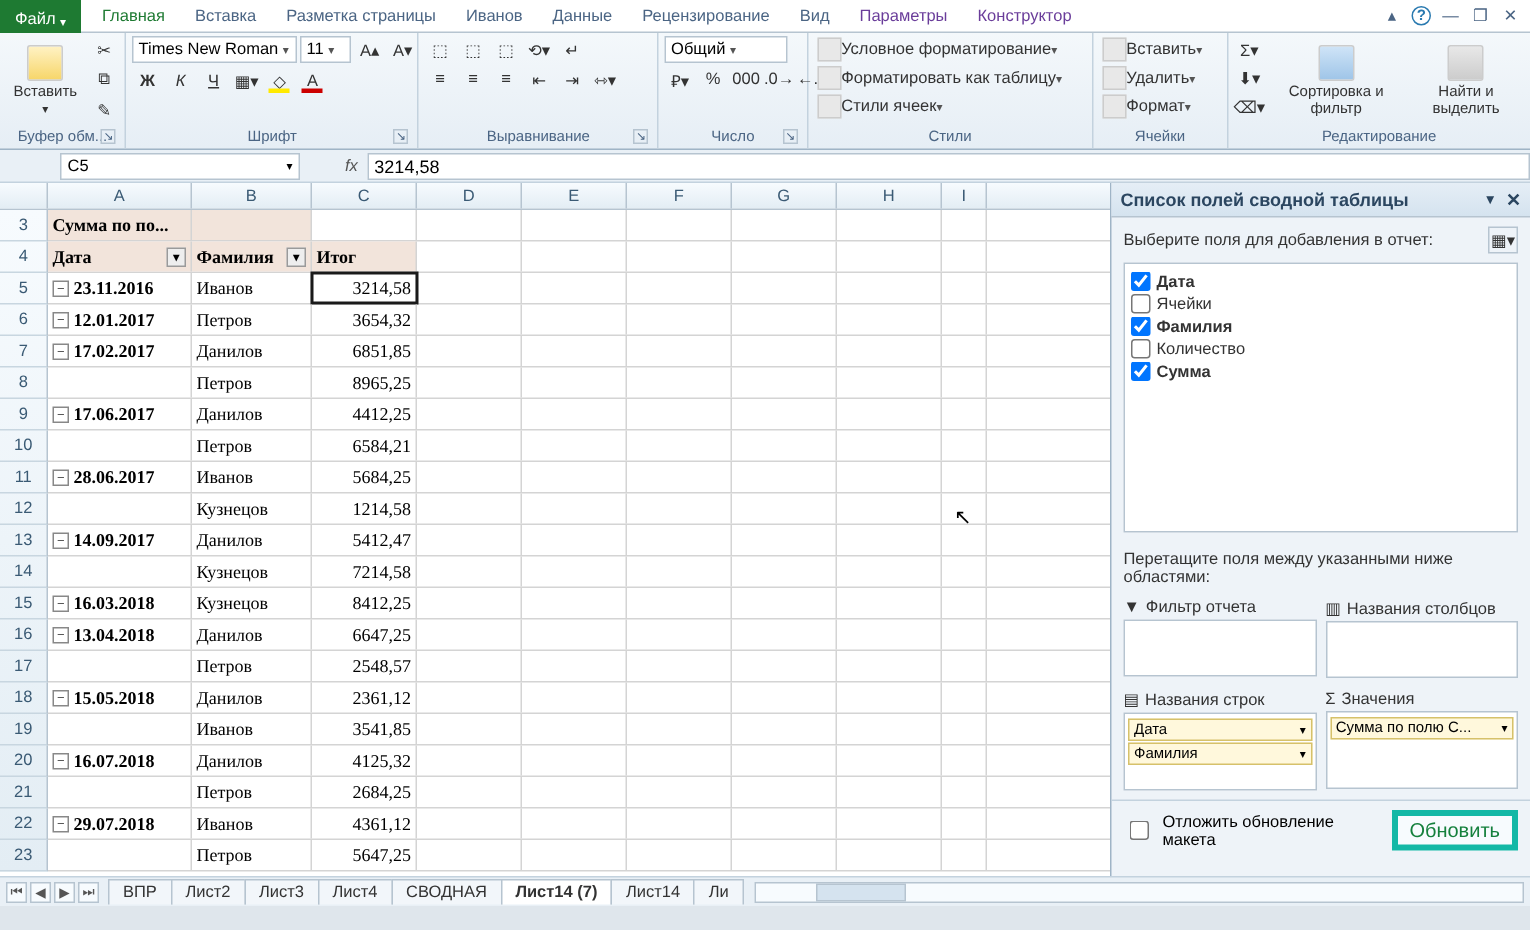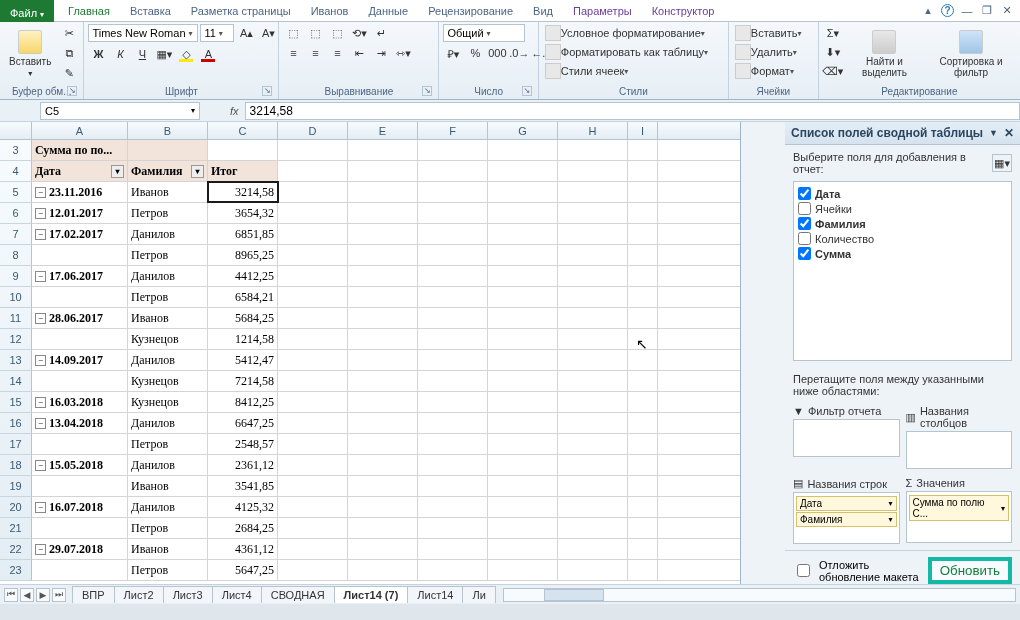--- a/index.html
+++ b/index.html
@@ -38,21 +38,21 @@
   .rowh{ height:21px; border-bottom:1px solid #c8d6e0; border-right:1px solid #b6c4d0; text-align:center; color:#3a5a74; font-size:11px; display:flex; align-items:center; justify-content:center;}
   .cells{ flex:1; position:relative;}
   .row{ display:flex; height:21px; border-bottom:1px solid #d4d4d4;}
   .cell{ border-right:1px solid #d4d4d4; padding:0 3px; display:flex; align-items:center; font-size:12px; font-family:"Times New Roman",serif; overflow:hidden; white-space:nowrap;}
   .cell.num{ justify-content:flex-end;}
   .pivot-hdr{ background:#f2e4db; font-weight:bold;}
   .pivot-lbl{ background:#f2e4db; font-family:"Times New Roman",serif; font-weight:bold; font-size:12px;}
   .fbtn{ width:13px; height:13px; border:1px solid #9a9a9a; background:#eee; margin-left:auto; font-size:8px; display:flex; align-items:center; justify-content:center;}
   .collapse{ width:11px; height:11px; border:1px solid #888; background:#fff; margin-right:3px; font-size:9px; display:flex; align-items:center; justify-content:center; line-height:1;}
   .active-cell{ outline:2px solid #1a1a1a; outline-offset:-1px;}
-  .taskpane{ width:280px; border-left:1px solid #9fb4c6; background:#eef3f8; display:flex; flex-direction:column;padding-left:44px; }
+  .taskpane{ width:280px; border-left:1px solid #9fb4c6; background:#eef3f8; display:flex; flex-direction:column; }
   .tp-title{ background:linear-gradient(#e5eef6,#d5e3ef); padding:4px 6px; font-size:12px; font-weight:bold; color:#2b4660; border-bottom:1px solid #b6c4d0; display:flex; align-items:center;}
   .tp-title .tx{flex:1;}
   .tp-section{ padding:6px 8px; font-size:11px; color:#333;}
   .fieldlist{ border:1px solid #b6c4d0; background:#fff; height:180px; overflow:auto; padding:4px 2px;}
   .field{ display:flex; align-items:center; gap:4px; padding:1px 2px; font-size:11px;}
   .field input{ margin:0;}
   .field.bold label{ font-weight:bold;}
   .areas{ display:grid; grid-template-columns:1fr 1fr; gap:6px; padding:0 8px 6px 8px;}
   .areahdr{ font-size:11px; color:#333; display:flex; align-items:center; gap:4px; padding:2px 0;}
   .areabox{ border:1px solid #b6c4d0; background:#fff; height:38px; padding:2px; font-size:11px; overflow:hidden;}
@@ -224,26 +224,26 @@
   </div>
 
   <div class="group" style="min-width:160px;border-right:none;">
     <div class="group-content">
       <div class="stack" style="gap:1px;">
         <div class="mini-btn">Σ▾</div>
         <div class="mini-btn">⬇▾</div>
         <div class="mini-btn">⌫▾</div>
       </div>
       <div class="big-btn">
+        <div class="ic" style="background:linear-gradient(#cfe4f7,#9fc5e8);"></div>
+        <div class="lab">Сортировка и фильтр</div>
+      </div>
+      <div class="big-btn">
         <div class="ic" style="background:linear-gradient(#e8e8e8,#ccc);"></div>
         <div class="lab">Найти и выделить</div>
-      </div>
-      <div class="big-btn">
-        <div class="ic" style="background:linear-gradient(#cfe4f7,#9fc5e8);"></div>
-        <div class="lab">Сортировка и фильтр</div>
       </div>
     </div>
     <div class="group-label">Редактирование</div>
   </div>
 </div>
 
 <div class="name-box-row">
   <div class="name-box">
       <span>C5</span>
       <span style="margin-left:auto;font-size:8px;">▾</span>

